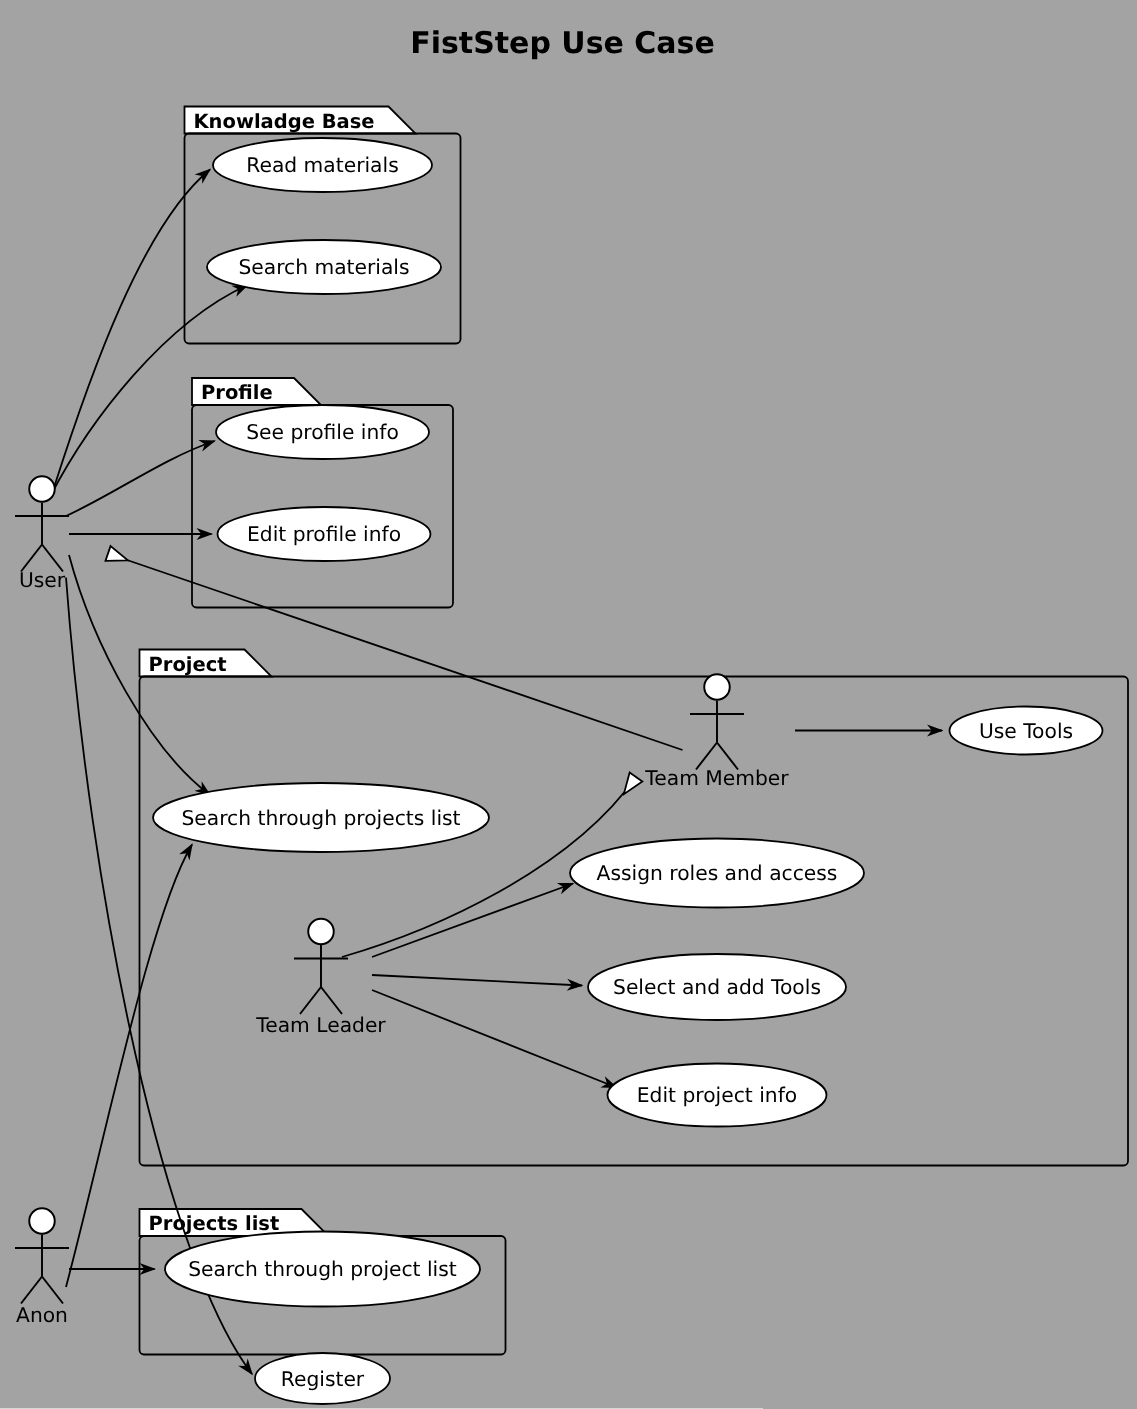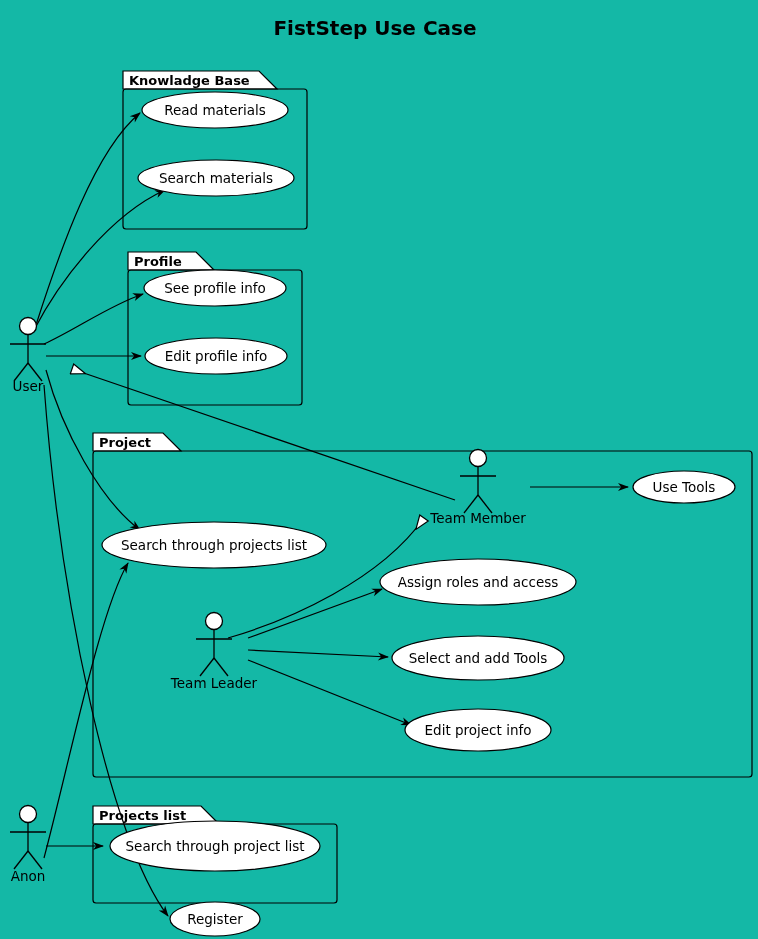--- a/index.html
+++ b/index.html
@@ -10,21 +10,21 @@
   body {
     width: 758px;
     height: 939px;
     font-family: "DejaVu Sans", sans-serif;
     overflow: hidden;
   }
   #diagram-root {
     position: relative;
     width: 758px;
     height: 939px;
-    background: #14b8a6;
+    background: #a3a3a3;
   }
   svg#uml {
     display: block;
     width: 758px;
     height: 939px;
   }
   .pkg-body {
     fill: none;
     stroke: #000000;
     stroke-width: 1.2;

